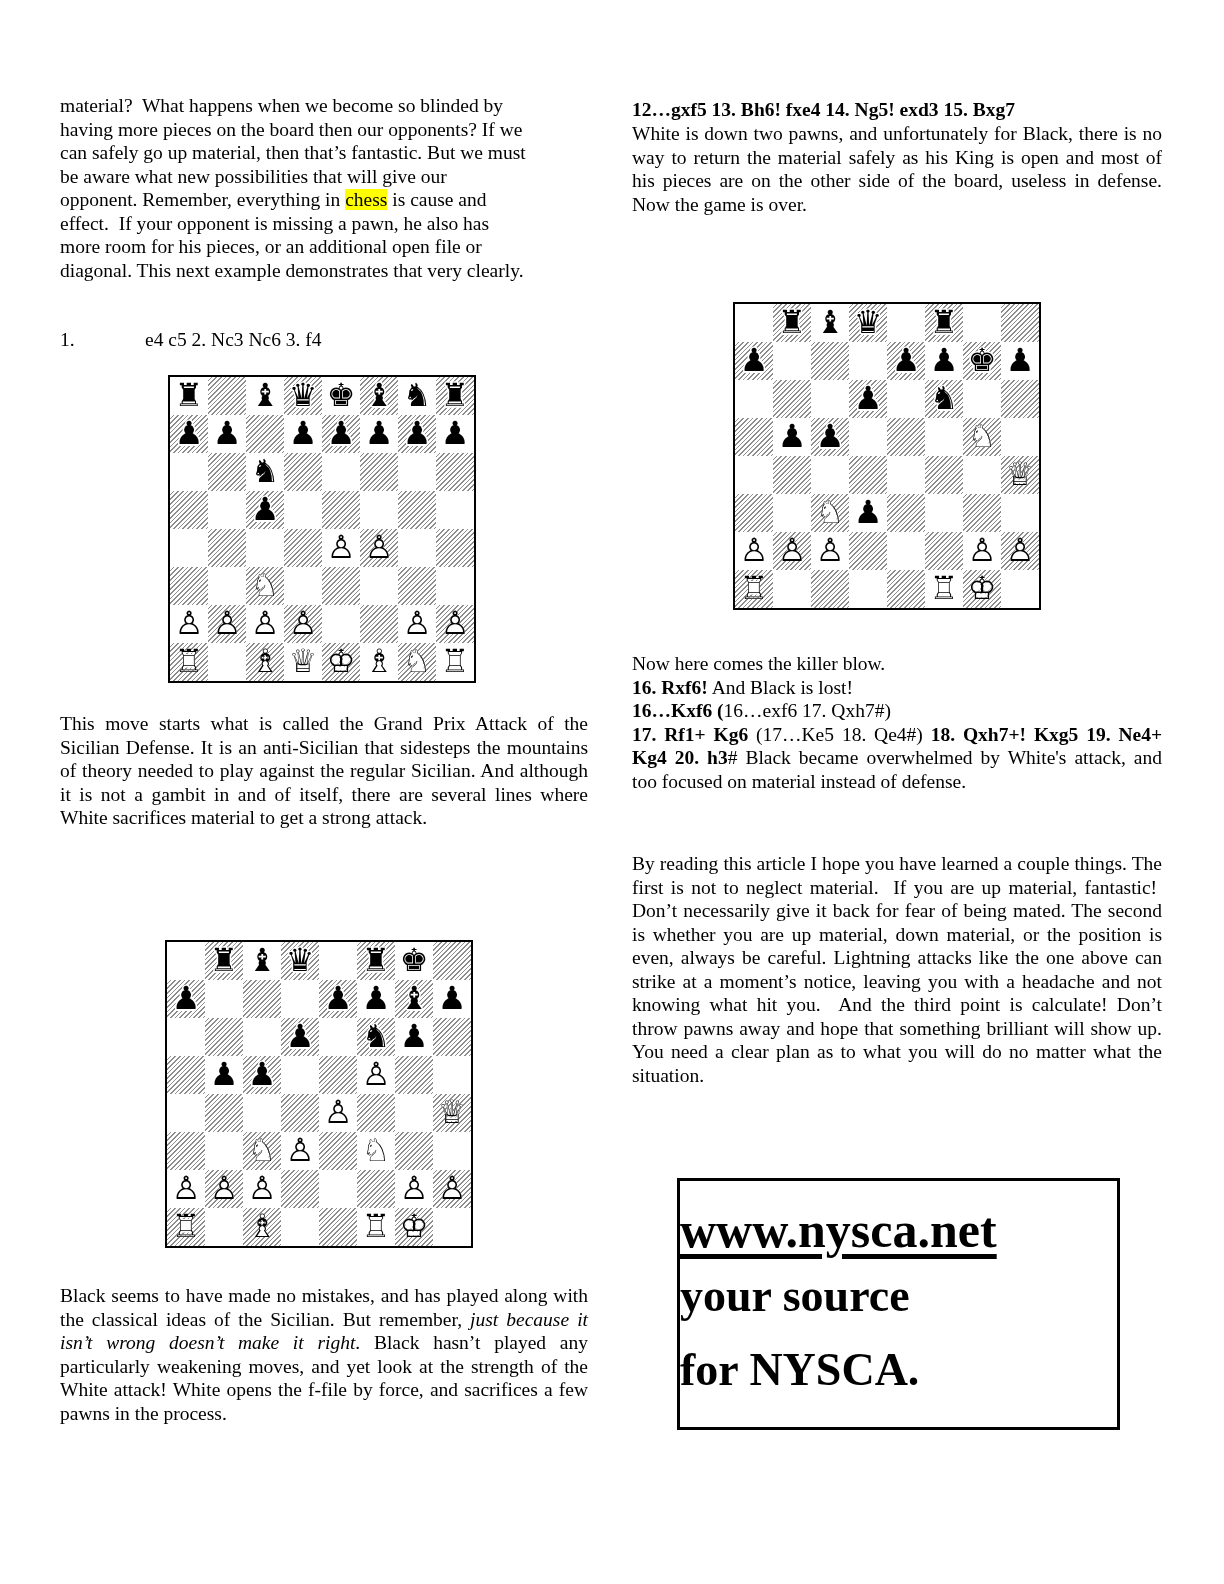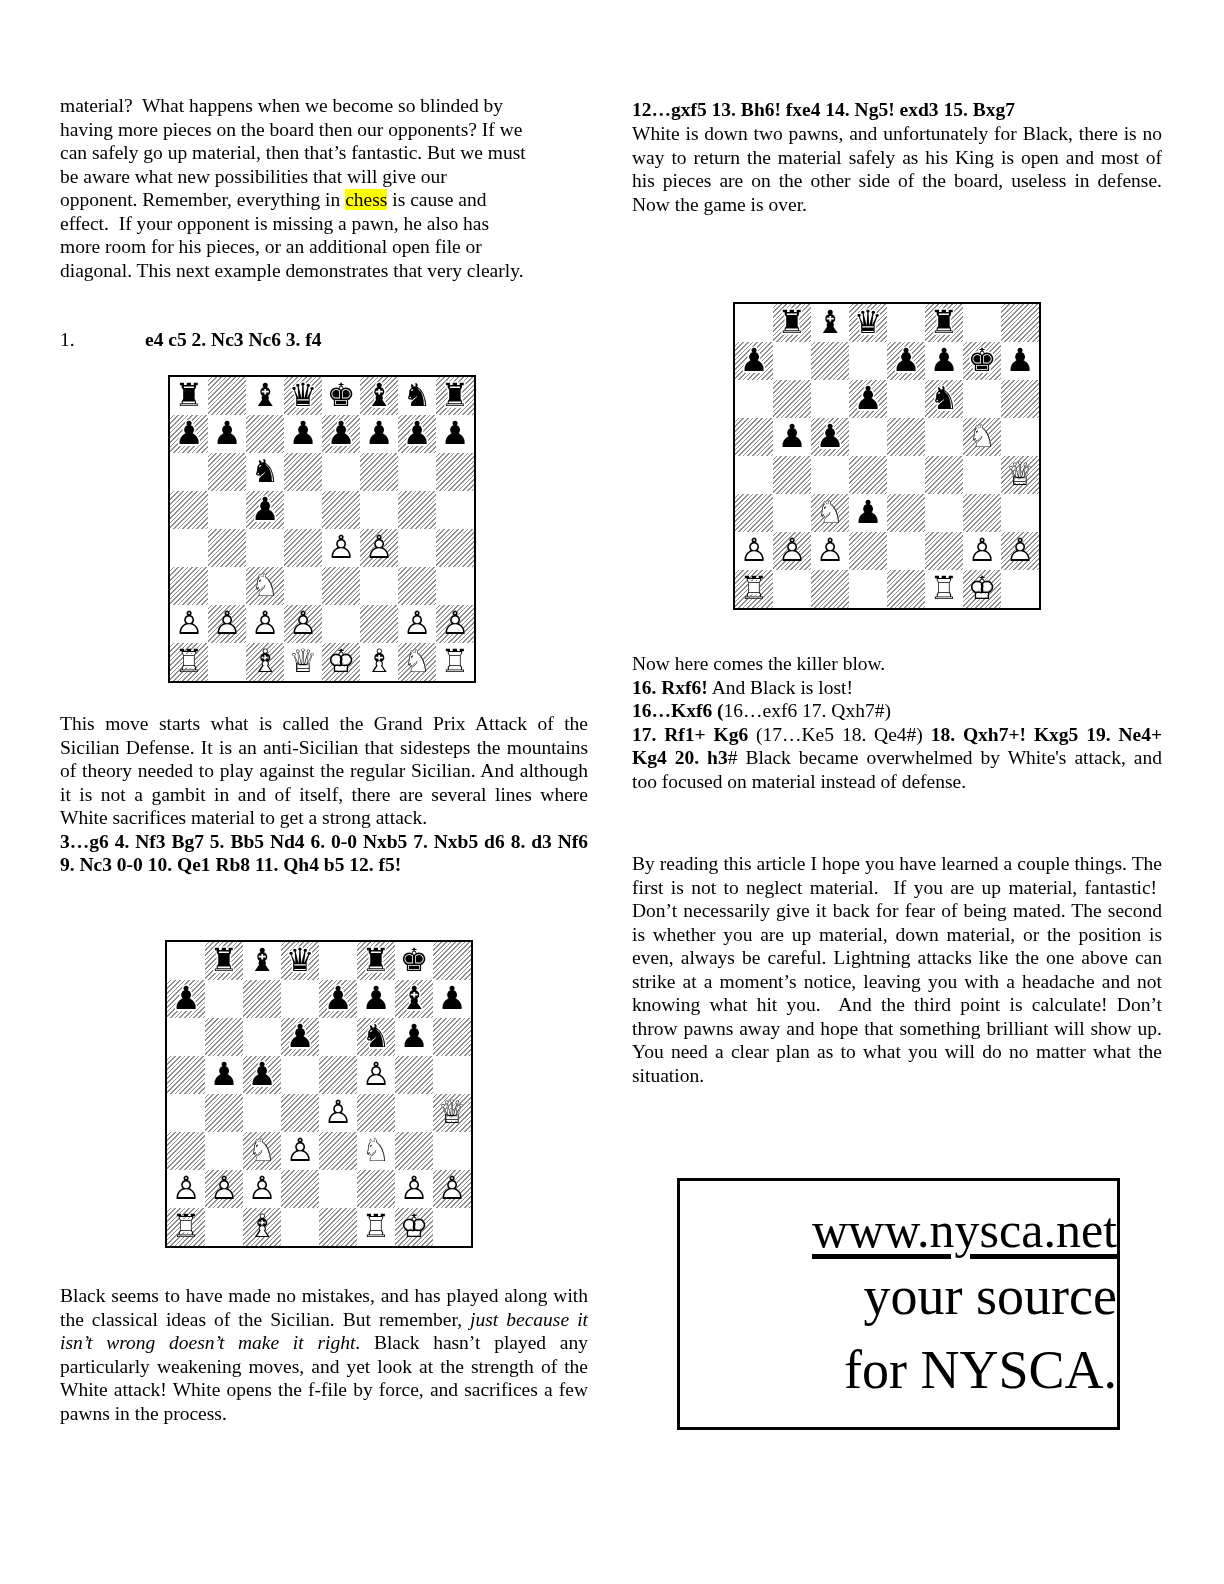--- a/index.html
+++ b/index.html
@@ -36,32 +36,32 @@
   }
   .pc-wfill { color:#ffffff; }
   .pc-wline { color:#000000; }
   .pc-black { color:#000000;
     text-shadow:-1.5px 0 #fff,1.5px 0 #fff,0 -1.5px #fff,0 1.5px #fff,
                 -1px -1px #fff,1px 1px #fff,-1px 1px #fff,1px -1px #fff; }
 
   
   .mh1 { height:24px; }
   .mh1 .num { position:absolute; left:0; }
-  .mh1 .mv  { position:absolute; left:85px; font-weight:bold;text-align:right; }
+  .mh1 .mv  { position:absolute; left:85px; font-weight:normal;text-align:right; }
 
   
   .nysca {
     box-sizing:border-box; width:443px; height:252px; border:3px solid #000;
-    text-align:right; font-weight:normal; background:#fff;
+    text-align:left; font-weight:bold; background:#fff;
   }
   .nysca .url {
     margin-top:20px; font-size:50px; line-height:58px;
     text-decoration:underline; text-decoration-thickness:5px; text-underline-offset:7px;
   }
-  .nysca .tag { font-size:54px; line-height:74px; }
+  .nysca .tag { font-size:46px; line-height:74px; }
 </style>
 </head>
 <body>
 
 <div class="page">
 
   <div class="block leftcol preline" style="top:94px"><span class="run-r">material?&nbsp; What happens when we become so blinded by
 having more pieces on the board then our opponents? If we
 can safely go up material, then that’s fantastic. But we must
 be aware what new possibilities that will give our
@@ -217,21 +217,20 @@
         <span class="pc pc-wline">♘</span>
       </div>
       <div class="sq">
         <span class="pc pc-wfill">♜</span>
         <span class="pc pc-wline">♖</span>
       </div>
     </div>
 
   <div class="block leftcol" style="top:712px">
     <div class="just">This move starts what is called the Grand Prix Attack of the Sicilian Defense. It is an anti-Sicilian that sidesteps the mountains of theory needed to play against the regular Sicilian. And although it is not a gambit in and of itself, there are several lines where White sacrifices material to get a strong attack.</div>
-    <div class="just bold">3…g6 4. Nf3 Bg7 5. Bb5 Nd4 6. 0-0 Nxb5 7. Nxb5 d6 8. d3 Nf6 9. Nc3 0-0 10. Qe1 Rb8 11. Qh4 b5 12. f5!</div>
   </div>
 
   <div class="block board" style="left:165px; top:940px">
       <div class="sq"></div>
       <div class="sq dark">
         <span class="pc pc-black">♜</span>
       </div>
       <div class="sq">
         <span class="pc pc-black">♝</span>
       </div>

